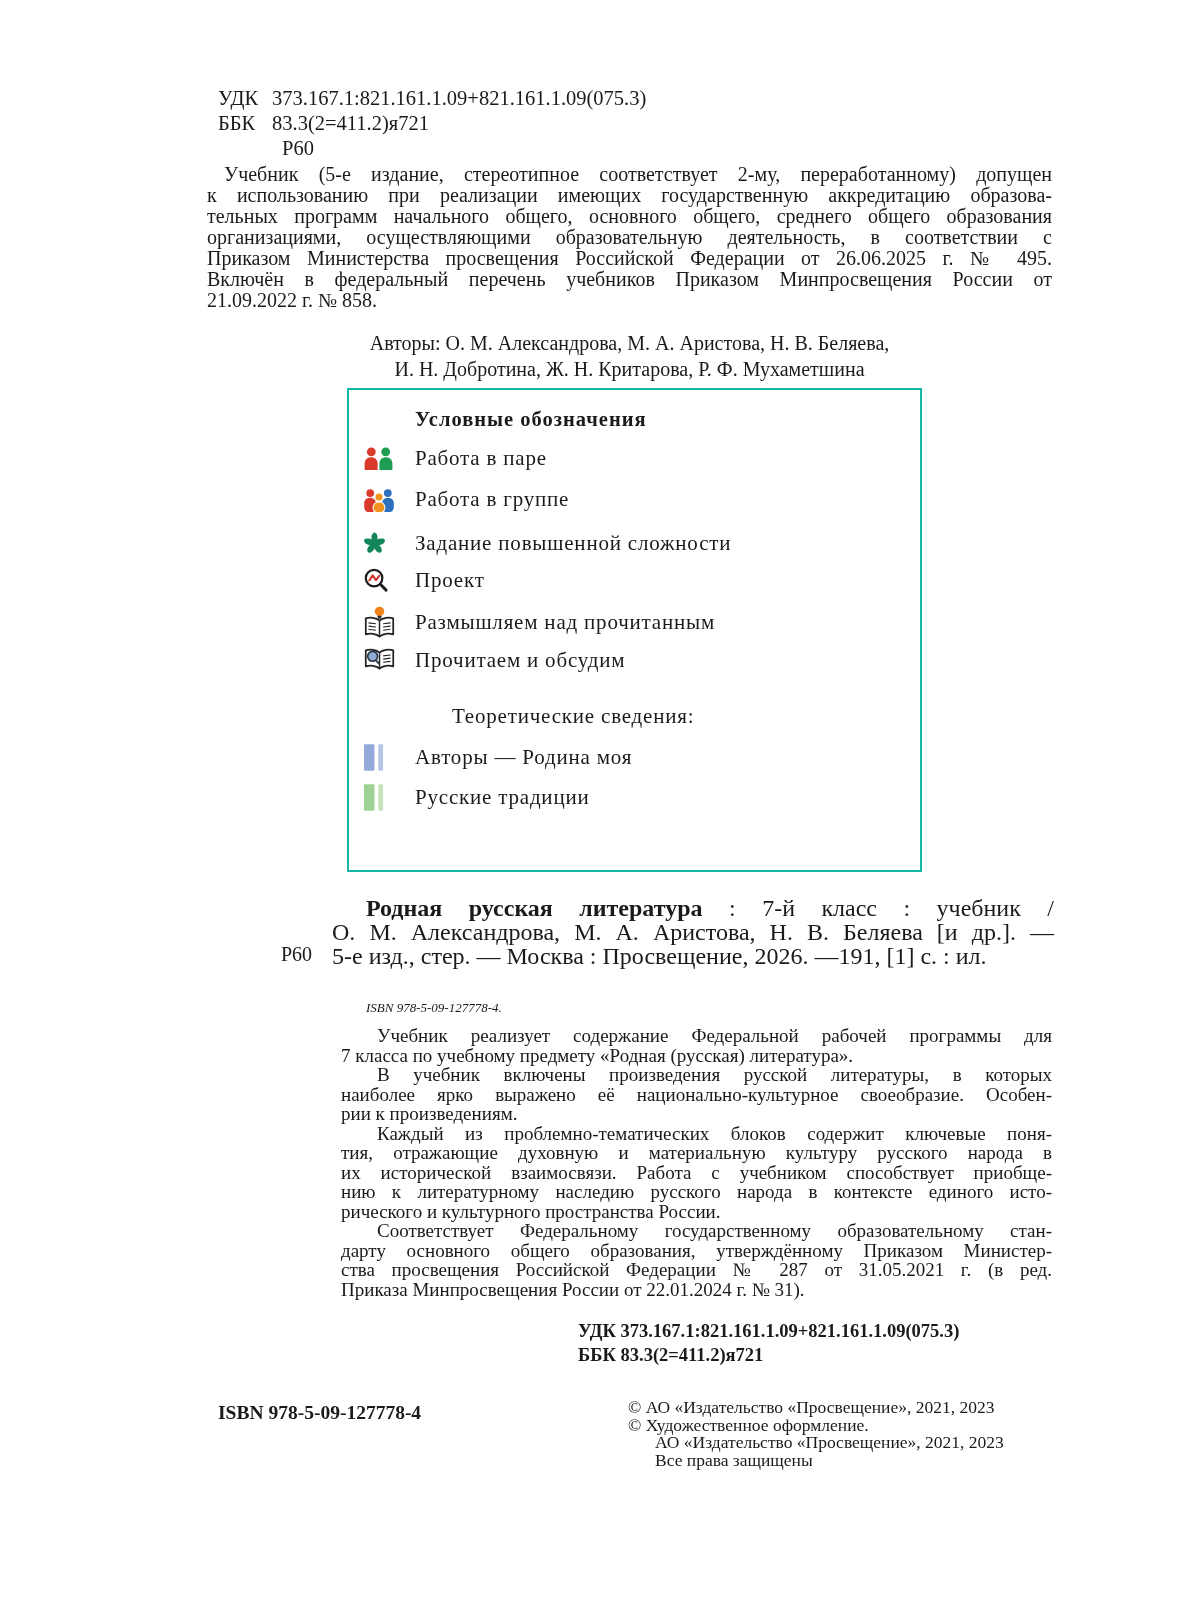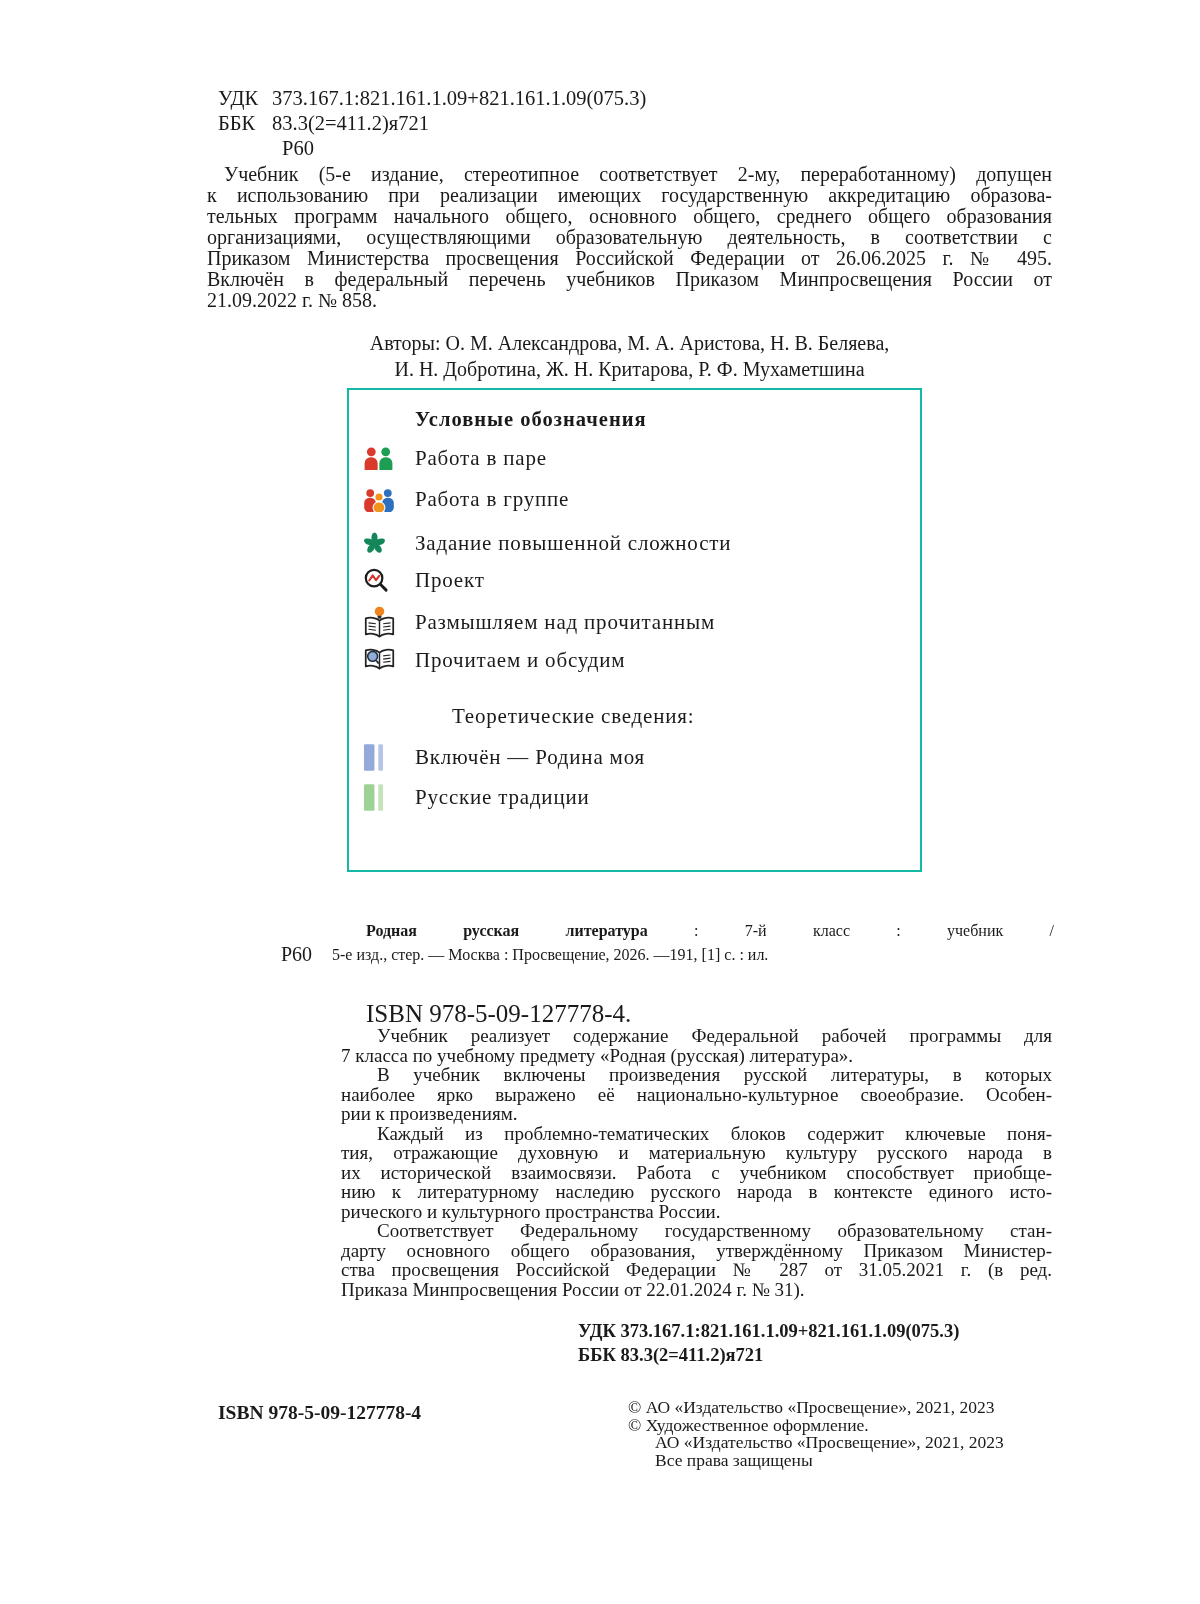--- a/index.html
+++ b/index.html
@@ -23,23 +23,23 @@
   .authors{left:207px;top:330px;width:845px;text-align:center;font-size:20px;line-height:26px;}
   
   .legend-box{left:347px;top:388px;width:575px;height:484px;border:2px solid #14b8a6;box-sizing:border-box;position:absolute;}
   .lg-title{position:absolute;left:66px;top:18px;font-weight:bold;font-size:20.5px;letter-spacing:1px;}
   .lg-row{position:absolute;left:14px;display:flex;align-items:center;height:34px;}
   .lg-icon{width:44px;display:flex;align-items:center;justify-content:flex-start;}
   .lg-label{margin-left:8px;font-size:21px;letter-spacing:0.8px;white-space:nowrap;}
   .lg-theory-title{position:absolute;left:66px;top:314px;font-size:21px;letter-spacing:0.8px;margin-left:37px;}
   
   .bib-sign{left:281px;top:943px;font-size:20px;}
-  .bib{left:332px;top:919px;width:722px;font-size:16px;line-height:24px;}
+  .bib{left:332px;top:896px;width:722px;font-size:24px;line-height:24px;}
   .bib b{font-weight:bold;}
-  .isbn-mid{left:366px;top:1000px;font-size:25px;}
+  .isbn-mid{left:366px;top:1000px;font-size:13px;font-style:italic;}
   
   .annotation{left:341px;top:1026px;width:711px;font-size:19px;line-height:19.5px;}
   
   .codes-bottom{left:578px;top:1320px;font-size:18.5px;font-weight:bold;line-height:23.5px;}
   
   .footer-isbn{left:218px;top:1402px;font-size:19.5px;font-weight:bold;}
   .copyright{left:628px;top:1399px;font-size:17.5px;line-height:17.5px;}
   .cr-indent{padding-left:27px;}
   svg{display:block;}
 </style>
@@ -172,38 +172,39 @@
 
   <div class="lg-theory-title">Теоретические сведения:</div>
 
   <div class="lg-row" style="top:350px">
     <span class="lg-icon">
       <svg viewBox="0 0 22 30" width="21" height="29">
         <rect x="1" y="1" width="11" height="28" rx="1.5" fill="#92a9d9"></rect>
         <rect x="16" y="1" width="5" height="28" rx="1.5" fill="#b6c5e7"></rect>
       </svg>
     </span>
-    <span class="lg-label">Включён — Родина моя</span>
+    <span class="lg-label">Авторы — Родина моя</span>
   </div>
 
   <div class="lg-row" style="top:390px">
     <span class="lg-icon">
       <svg viewBox="0 0 22 30" width="21" height="29">
         <rect x="1" y="1" width="11" height="28" rx="1.5" fill="#9ed295"></rect>
         <rect x="16" y="1" width="5" height="28" rx="1.5" fill="#c4e3bb"></rect>
       </svg>
     </span>
     <span class="lg-label">Русские традиции</span>
   </div>
 
 </div>
 
 <div class="abs bib-sign">Р60</div>
 <div class="abs bib">
   <div class="jline ind34"><b>Родная русская литература</b> <span>: 7-й класс : учебник /</span></div>
+  <div class="jline">О. М. Александрова, М. А. Аристова, Н. В. Беляева [и др.]. —</div>
   <div>5-е изд., стер. — Москва : Просвещение, 2026. —191, [1] с. : ил.</div>
 </div>
 <div class="abs isbn-mid">ISBN 978-5-09-127778-4.</div>
 
 <div class="abs annotation">
   <div class="jline ind36">Учебник реализует содержание Федеральной рабочей программы для</div>
   <div>7 класса по учебному предмету «Родная (русская) литература».</div>
 
   <div class="jline ind36">В учебник включены произведения русской литературы, в которых</div>
   <div class="jline">наиболее ярко выражено её национально-культурное своеобразие. Особен-</div>

